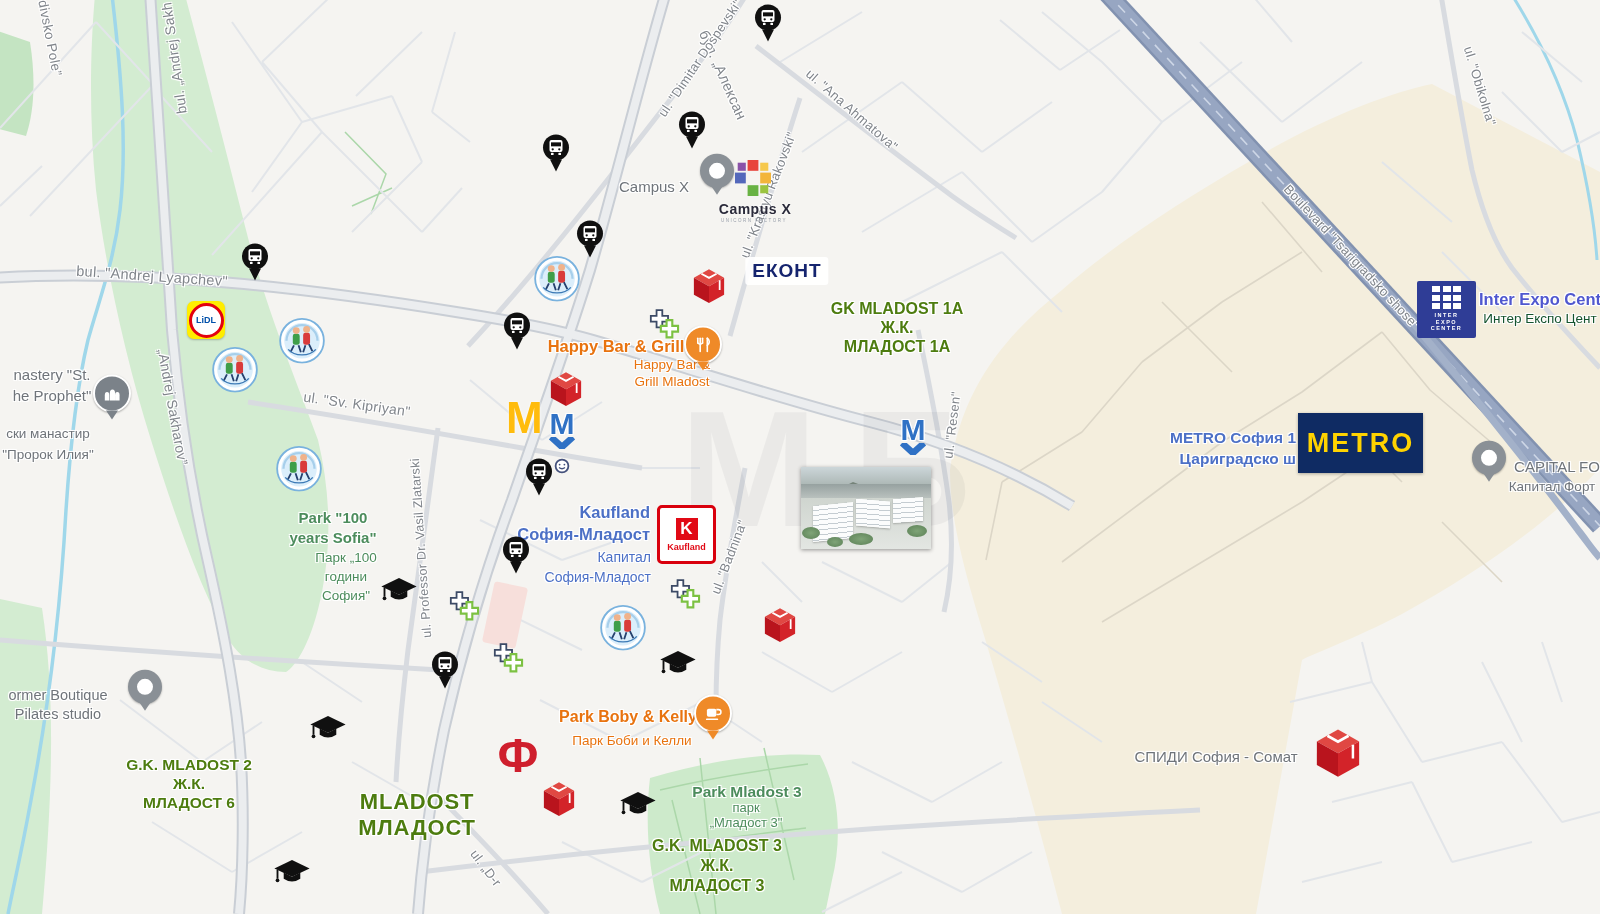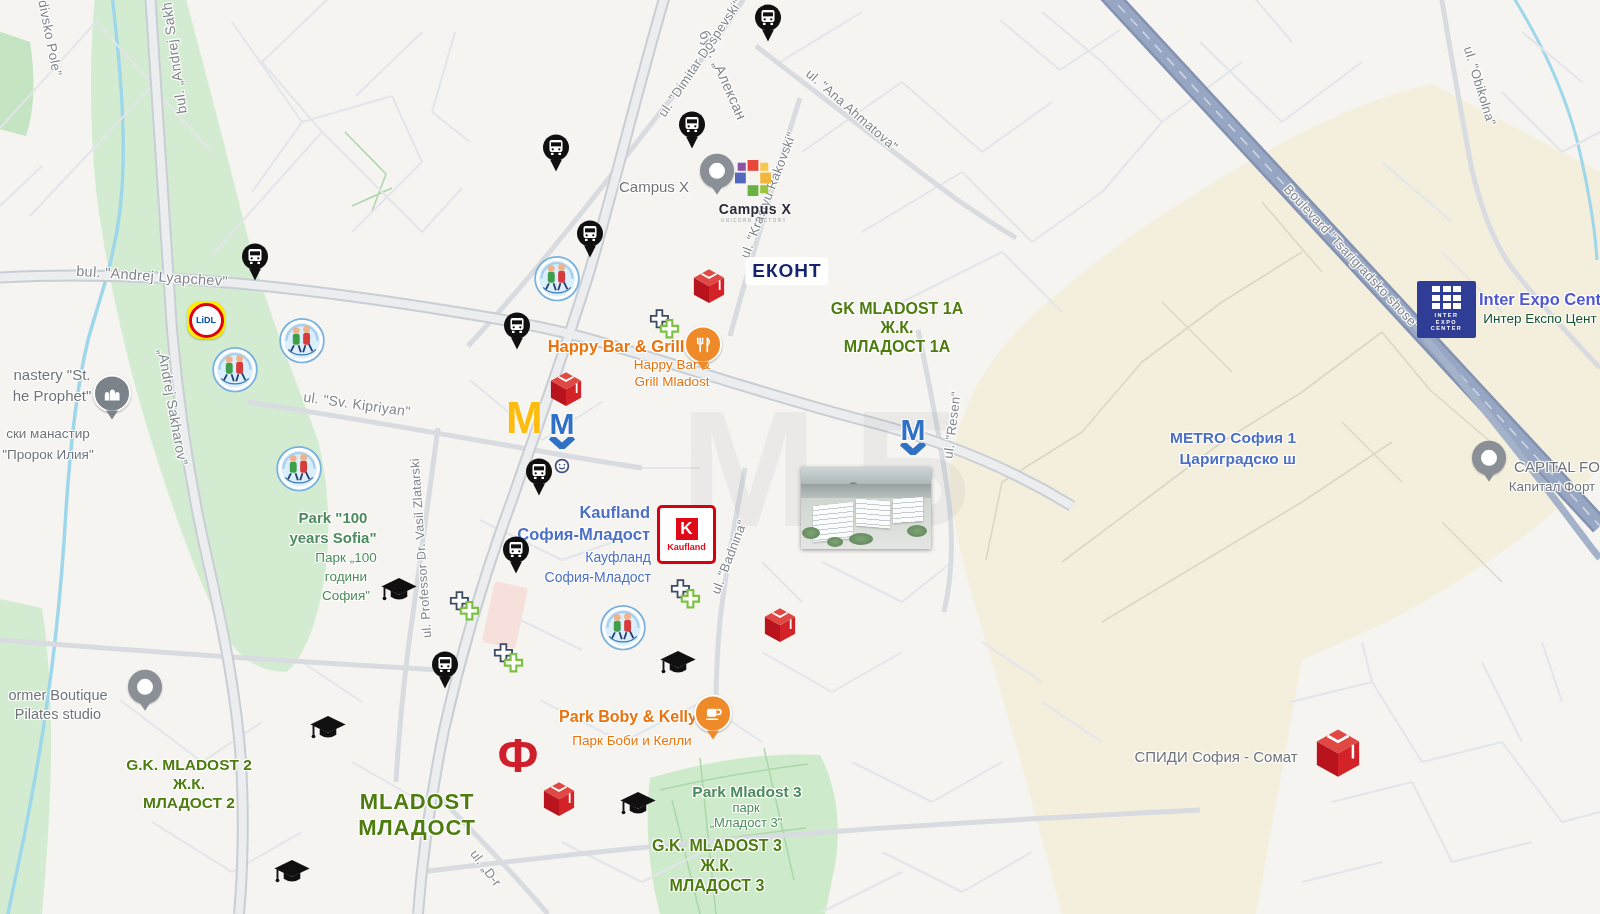--- a/index.html
+++ b/index.html
@@ -24,21 +24,21 @@
   .pin{position:absolute;transform:translate(-50%,-62%);display:flex;flex-direction:column;align-items:center;}
   .pin .pc{width:34px;height:34px;border-radius:50%;background:#fff;display:flex;align-items:center;
            justify-content:center;box-shadow:0 1px 2px rgba(0,0,0,.3);}
   .pin.gray .pc{border:9px solid #8a9096;width:16px;height:16px;}
   .pin.gray .tail{width:0;height:0;border:6px solid transparent;border-top:9px solid #8a9096;margin-top:-2px;}
   .pin.dark .pc{background:#7b8289;border:2.5px solid #fff;}
   .pin.dark .tail{width:0;height:0;border:6px solid transparent;border-top:9px solid #7b8289;margin-top:-2px;}
   .pin.orange .pc{background:#ef8a28;border:2.5px solid #fff;}
   .pin.orange .tail{width:0;height:0;border:6px solid transparent;border-top:9px solid #ef8a28;margin-top:-2px;}
   
-  .lidl{position:absolute;width:38px;height:38px;background:#ffed00;border-radius:14px;
+  .lidl{position:absolute;width:38px;height:38px;background:#ffed00;border-radius:7px;
         display:flex;align-items:center;justify-content:center;box-shadow:0 1px 2px rgba(0,0,0,.25);}
   .lidl .lc{width:29px;height:29px;border-radius:50%;background:#fff;border:3px solid #e3000f;
         display:flex;align-items:center;justify-content:center;font-weight:800;font-size:9px;color:#0050aa;}
   .mcd{position:absolute;font-size:44px;line-height:40px;font-weight:800;color:#ffbc0d;
        text-shadow:0 0 3px #fff;}
   .econt{position:absolute;transform:translate(-50%,-50%);font-weight:800;font-size:19px;letter-spacing:1px;
          color:#15246e;background:rgba(255,255,255,.92);padding:3px 7px;border-radius:3px;}
   .kaufland{position:absolute;width:53px;height:53px;background:#fff;border:3px solid #d9000d;border-radius:5px;
          display:flex;flex-direction:column;align-items:center;justify-content:center;gap:2px;}
   .kaufland .kk{width:22px;height:22px;background:#e10915;color:#fff;font-weight:800;font-size:17px;
@@ -168,21 +168,21 @@
       <div class="slbl" style="left: 1352px; top: 257px; font-size: 13px; transform: translate(-50%, -50%) rotate(47deg);">Boulevard "Tsarigradsko shose"</div>
       <div class="slbl" style="left: 486px; top: 868px; font-size: 13px; transform: translate(-50%, -50%) rotate(53deg);">ul. „D-r</div>
       <div class="albl " style="left: 897px; top: 327px; font-size: 16px; line-height: 19px; transform: translate(-50%, -50%);">
         <div>GK MLADOST 1A</div>
         <div>Ж.К.</div>
         <div>МЛАДОСТ 1А</div>
       </div>
       <div class="albl " style="left: 189px; top: 783px; font-size: 15.5px; line-height: 19px; transform: translate(-50%, -50%);">
         <div>G.K. MLADOST 2</div>
         <div>Ж.К.</div>
-        <div>МЛАДОСТ 2</div>
+        <div>МЛАДОСТ 6</div>
       </div>
       <div class="albl " style="left: 717px; top: 866px; font-size: 16px; line-height: 20px; transform: translate(-50%, -50%);">
         <div>G.K. MLADOST 3</div>
         <div>Ж.К.</div>
         <div>МЛАДОСТ 3</div>
       </div>
       <div class="albl ls" style="left: 417px; top: 815px; font-size: 22px; line-height: 26px; transform: translate(-50%, -50%);">
         <div>MLADOST</div>
         <div>МЛАДОСТ</div>
       </div>
@@ -231,21 +231,21 @@
       </div>
       <div class="albl blue" style="left: 1296px; top: 448px; font-size: 15.5px; line-height: 21px; transform: translate(-100%, -50%); text-align: right;">
         <div>METRO София 1</div>
         <div>Цариградско ш</div>
       </div>
       <div class="albl blue" style="left: 650px; top: 523px; font-size: 16.5px; line-height: 22px; transform: translate(-100%, -50%); text-align: right;">
         <div>Kaufland</div>
         <div>София-Младост</div>
       </div>
       <div class="albl blue sub" style="left: 651px; top: 567px; font-size: 14px; line-height: 20px; transform: translate(-100%, -50%); text-align: right;">
-        <div>Кауфланд</div>
+        <div>Капитал</div>
         <div>София-Младост</div>
       </div>
       <div class="albl orange" style="left: 616px; top: 346px; font-size: 16.5px; line-height: 18px; transform: translate(-50%, -50%);">
         <div>Happy Bar &amp; Grill</div>
       </div>
       <div class="albl orange sub" style="left: 644px; top: 373px; font-size: 13.5px; line-height: 16.5px; transform: translate(-50%, -50%); margin-left: 28px;">
         <div>Happy Bar &amp;</div>
         <div>Grill Mladost</div>
       </div>
       <div class="albl orange" style="left: 628px; top: 717px; font-size: 16px; line-height: 18px; transform: translate(-50%, -50%);">
@@ -615,20 +615,23 @@
     <span>ЕКОНТ</span>
   </div>
 
   <div class="kaufland" style="left:657px;top:505px;">
     <div class="kk">
         <span>K</span>
       </div>
     <div class="kt">Kaufland</div>
   </div>
 
+  <div class="metrostore" style="left:1298px;top:413px;">
+    <span>METRO</span>
+  </div>
 
   <div class="iec" style="left:1417px;top:281px;">
     <div class="grid">
       <div></div>
         <div></div>
         <div></div>
         <div></div>
         <div></div>
         <div></div>
         <div></div>

